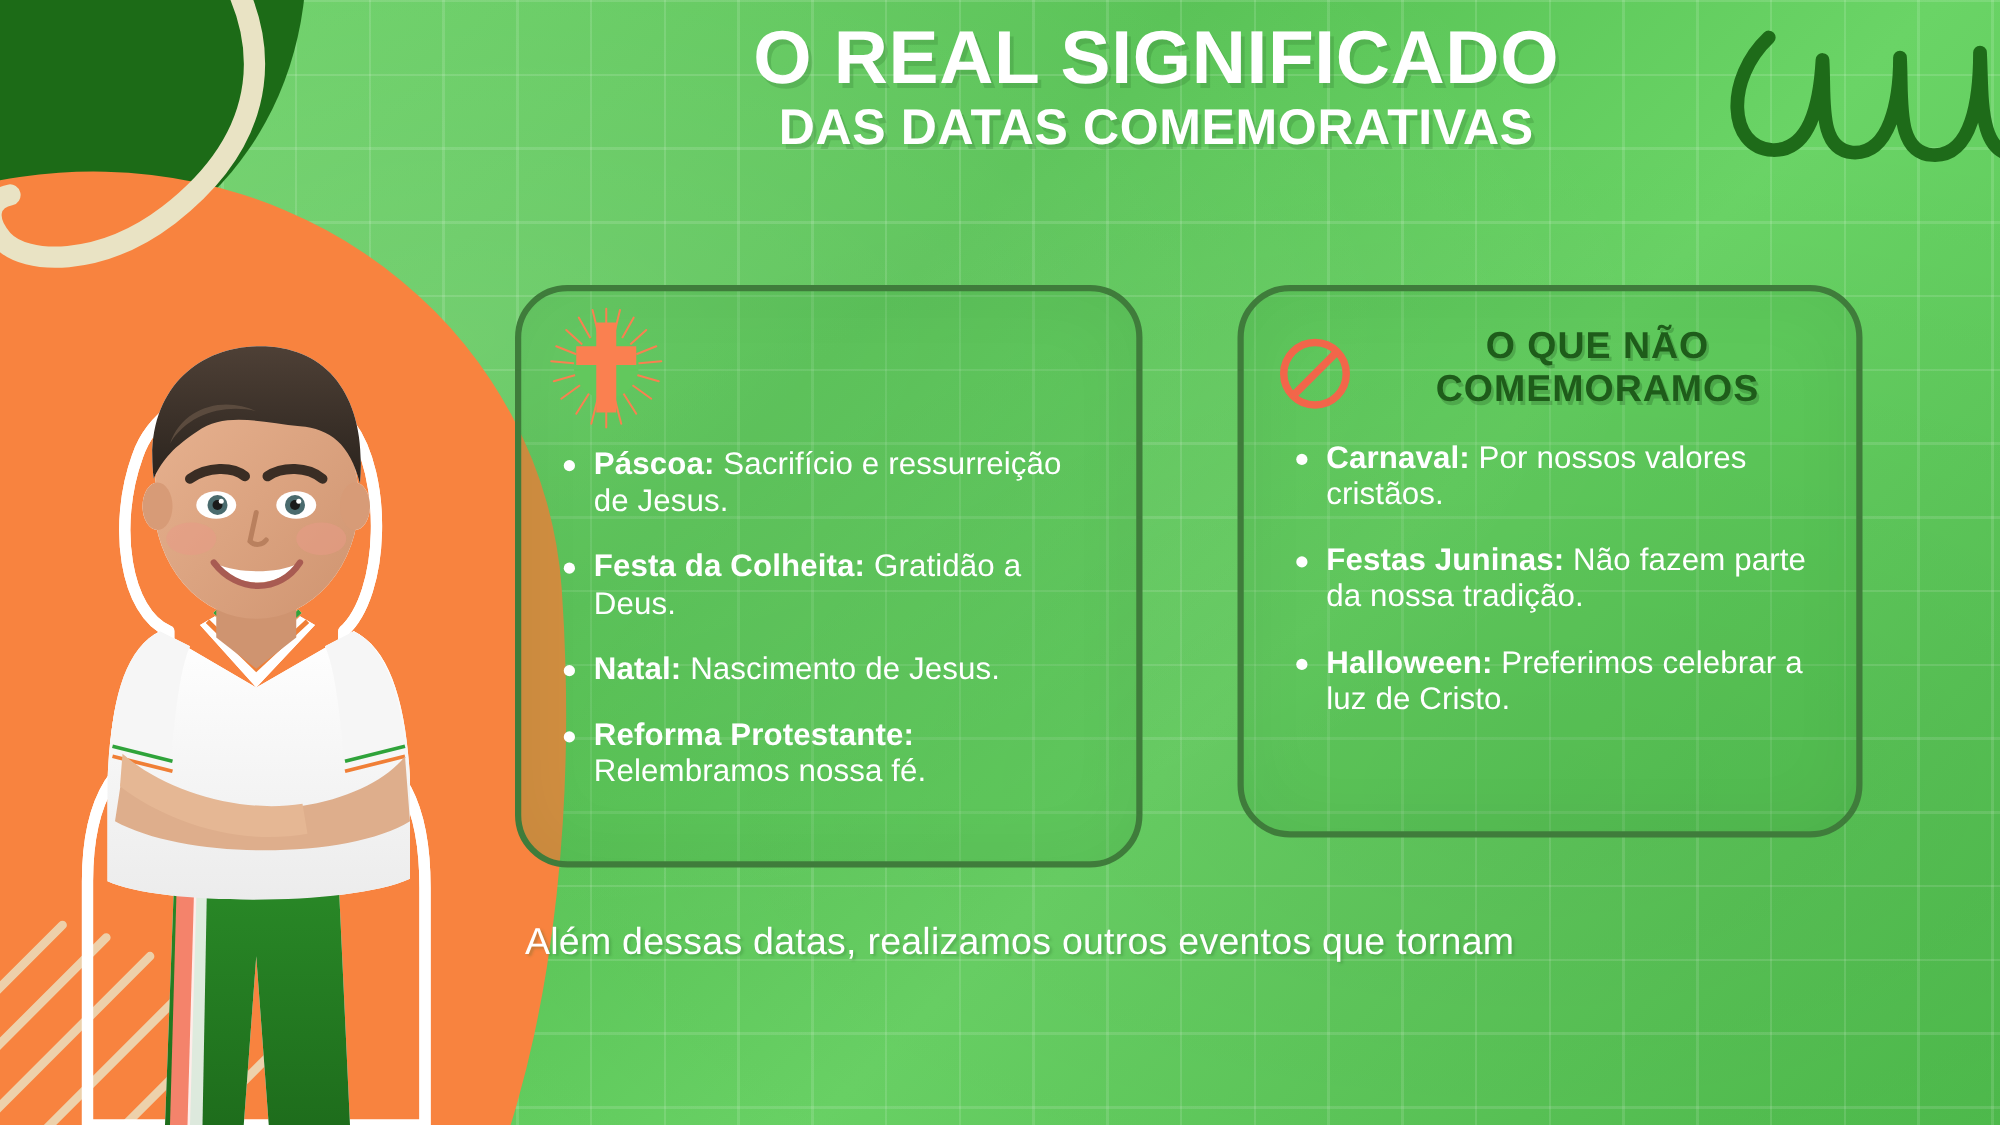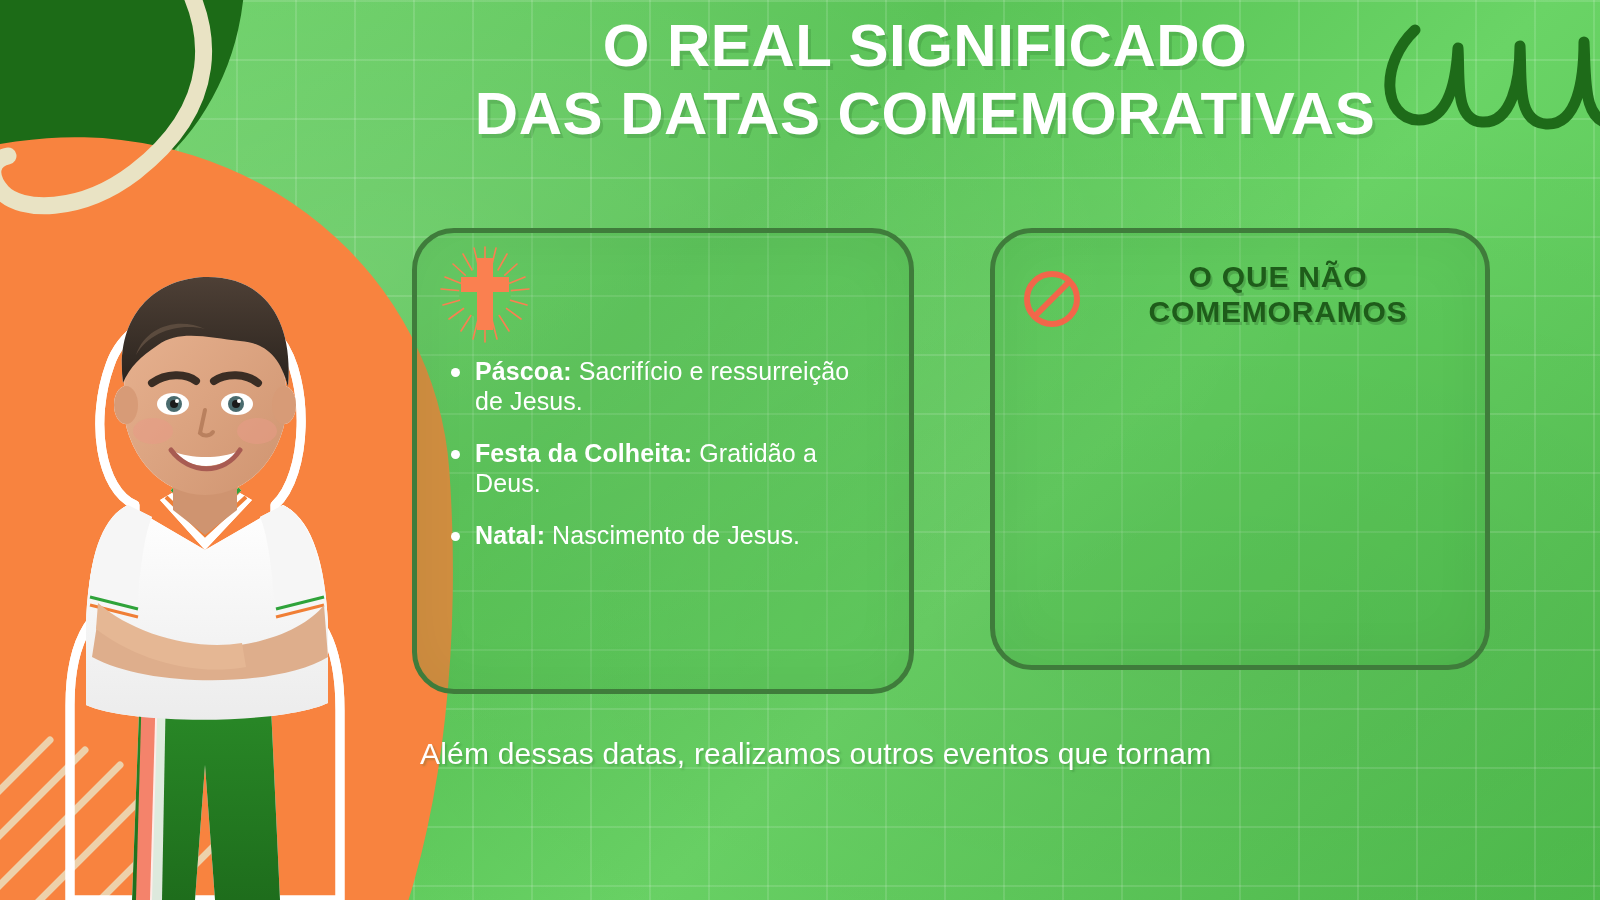--- a/index.html
+++ b/index.html
@@ -38,21 +38,21 @@
 
   
   .boy{position:absolute;left:40px;top:205px;width:330px;height:695px;
        filter:drop-shadow(0 0 0 #fff);}
 
   
   .title{position:absolute;left:430px;top:0;width:990px;text-align:center;
     color:#ffffff;font-weight:900;font-size:60px;line-height:1.13;
     letter-spacing:.5px;
     text-shadow:3px 4px 0 rgba(30,90,30,.18);margin-top:12px;}
-  .title .l2{display:block;font-size:60px;white-space:nowrap;}
+  .title .l2{display:block;font-size:40px;white-space:nowrap;}
 
   
   .card{position:absolute;border:5px solid #3f7c3b;border-radius:42px;
     background:rgba(70,180,70,.22);
     box-shadow:inset 0 0 60px rgba(0,0,0,.05);}
   #card-left{left:412px;top:228px;width:492px;height:456px;}
   #card-right{left:990px;top:228px;width:490px;height:432px;}
 
   .card-head{display:flex;align-items:center;gap:6px;padding:16px 20px 0 22px;}
   .card-title{color:#1e5c1a;font-weight:900;letter-spacing:.8px;
@@ -219,30 +219,36 @@
         </g>
         <circle cx="46" cy="50" r="26" fill="#62c85d"></circle>
         <rect x="38" y="15" width="16" height="72" fill="#fa8050"></rect>
         <rect x="22" y="34" width="48" height="15" fill="#fa8050"></rect>
       </svg>
     </div>
     <ul class="items">
       <li><b>Páscoa:</b><span class="rest"> Sacrifício e ressurreição de Jesus.</span></li>
       <li><b>Festa da Colheita:</b><span class="rest"> Gratidão a Deus.</span></li>
       <li><b>Natal:</b><span class="rest"> Nascimento de Jesus.</span></li>
+      <li><b>Reforma Protestante:</b><span class="rest"> Relembramos nossa fé.</span></li>
     </ul>
   </div>
 
   <div class="card" id="card-right">
     <div class="card-head">
       <svg width="62" height="62" viewBox="0 0 62 62">
         <circle cx="31" cy="31" r="25" fill="none" stroke="#f2664a" stroke-width="6"></circle>
         <line x1="14" y1="48" x2="48" y2="14" stroke="#f2664a" stroke-width="6" stroke-linecap="round"></line>
       </svg>
       <div class="card-title">O QUE NÃO COMEMORAMOS</div>
     </div>
+    <ul class="items">
+      <li><b>Carnaval:</b><span class="rest"> Por nossos valores cristãos.</span></li>
+      <li><b>Festas Juninas:</b><span class="rest"> Não fazem parte da nossa tradição.</span></li>
+      <li><b>Halloween:</b><span class="rest"> Preferimos celebrar a luz de Cristo.</span></li>
+    </ul>
   </div>
 
   <div class="footer">
     <span>Além dessas datas, realizamos outros eventos que tornam</span>
   </div>
 
 </div>
 
 </body></html>

